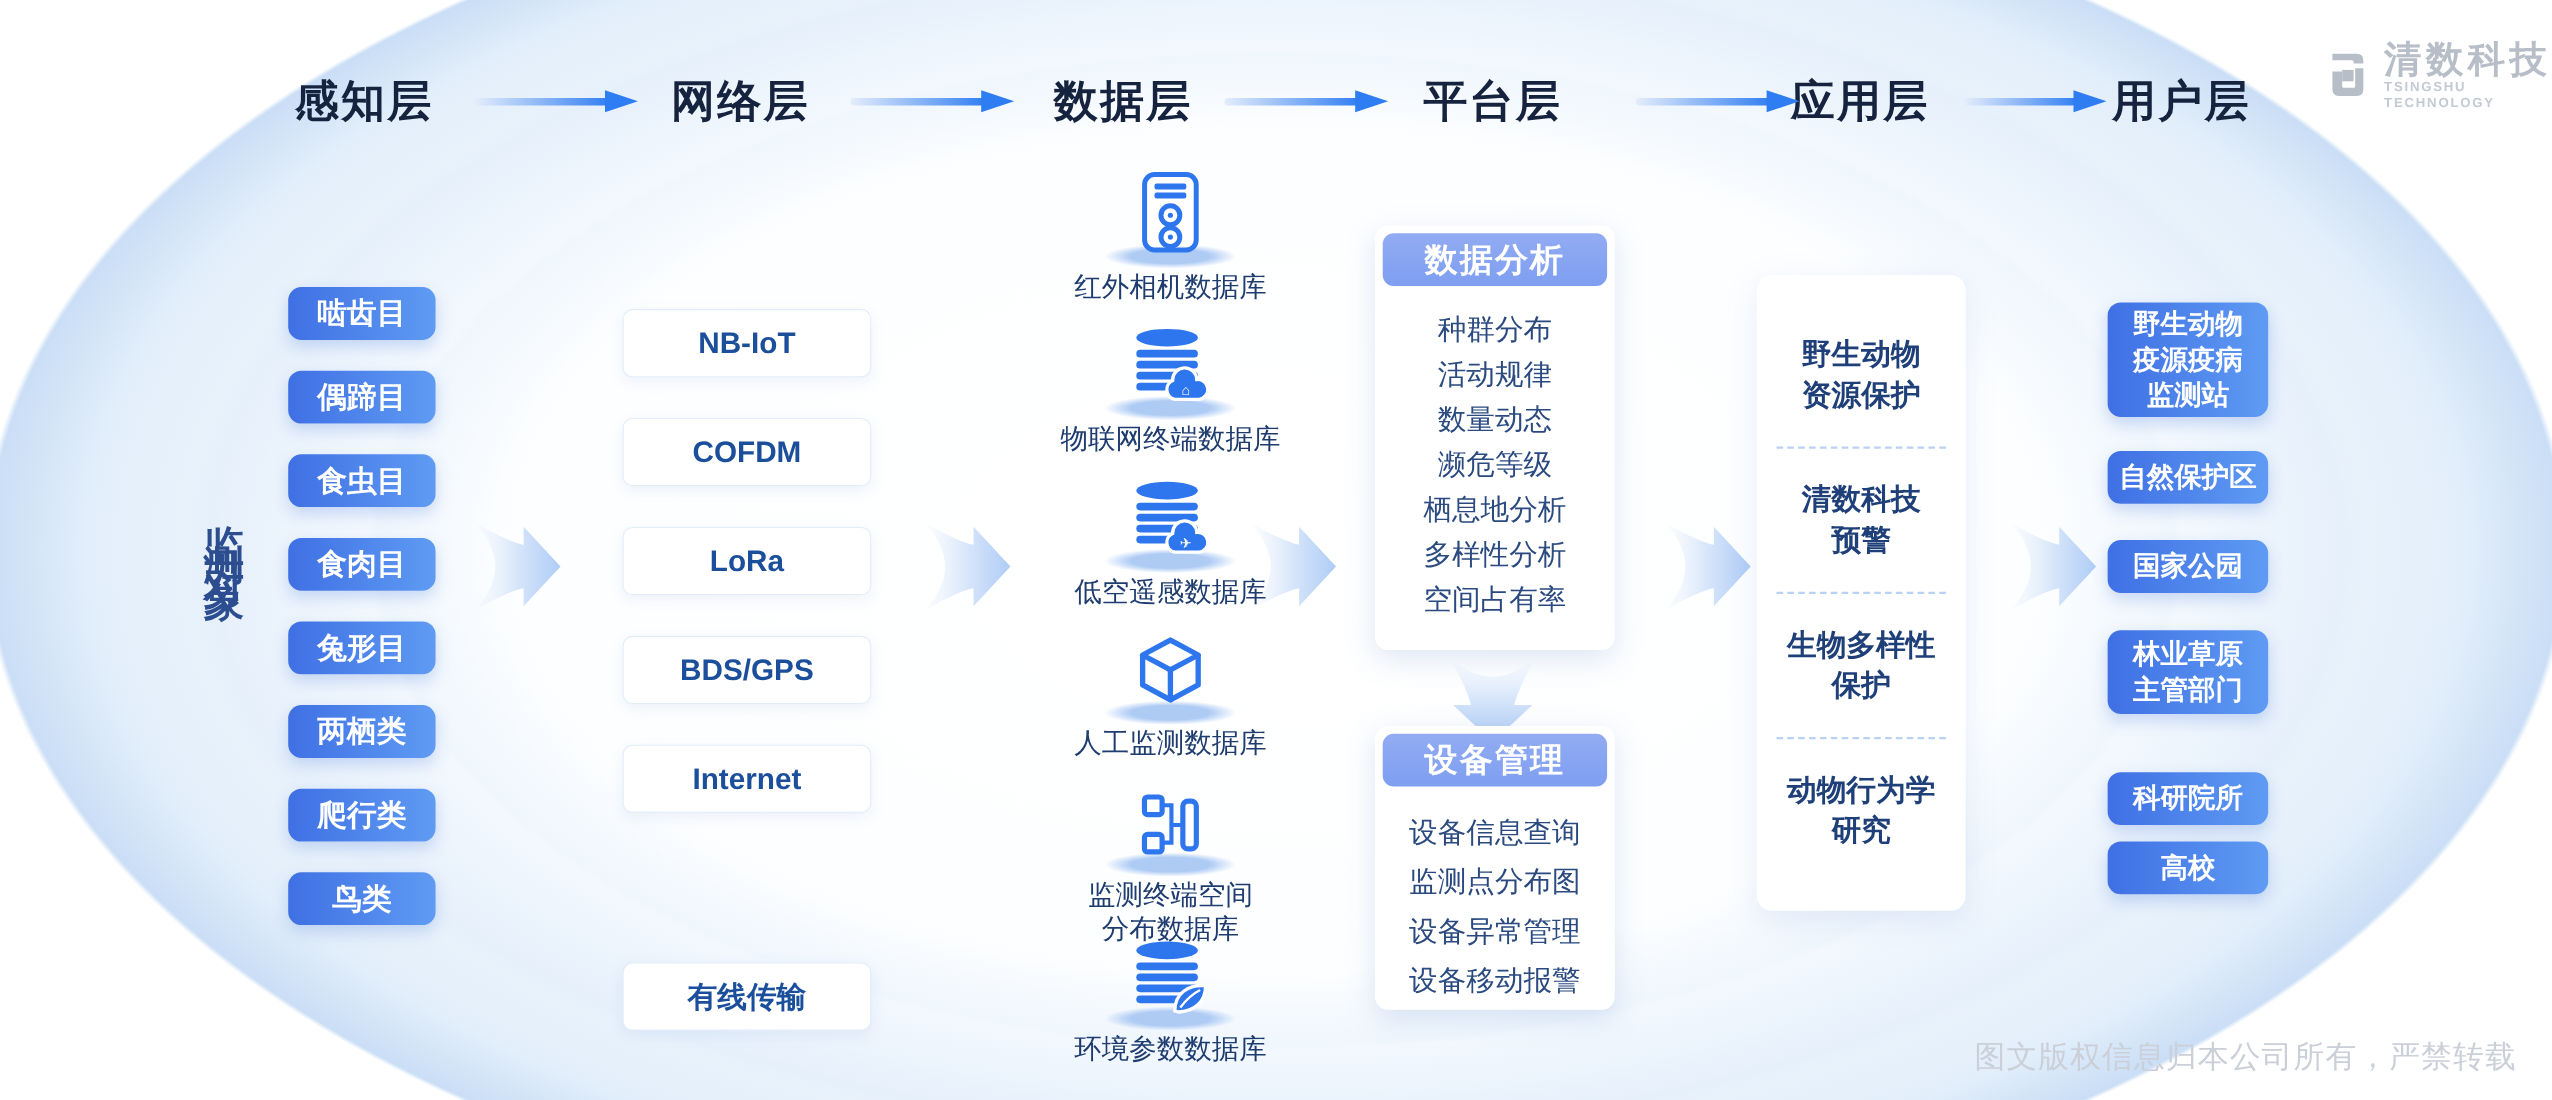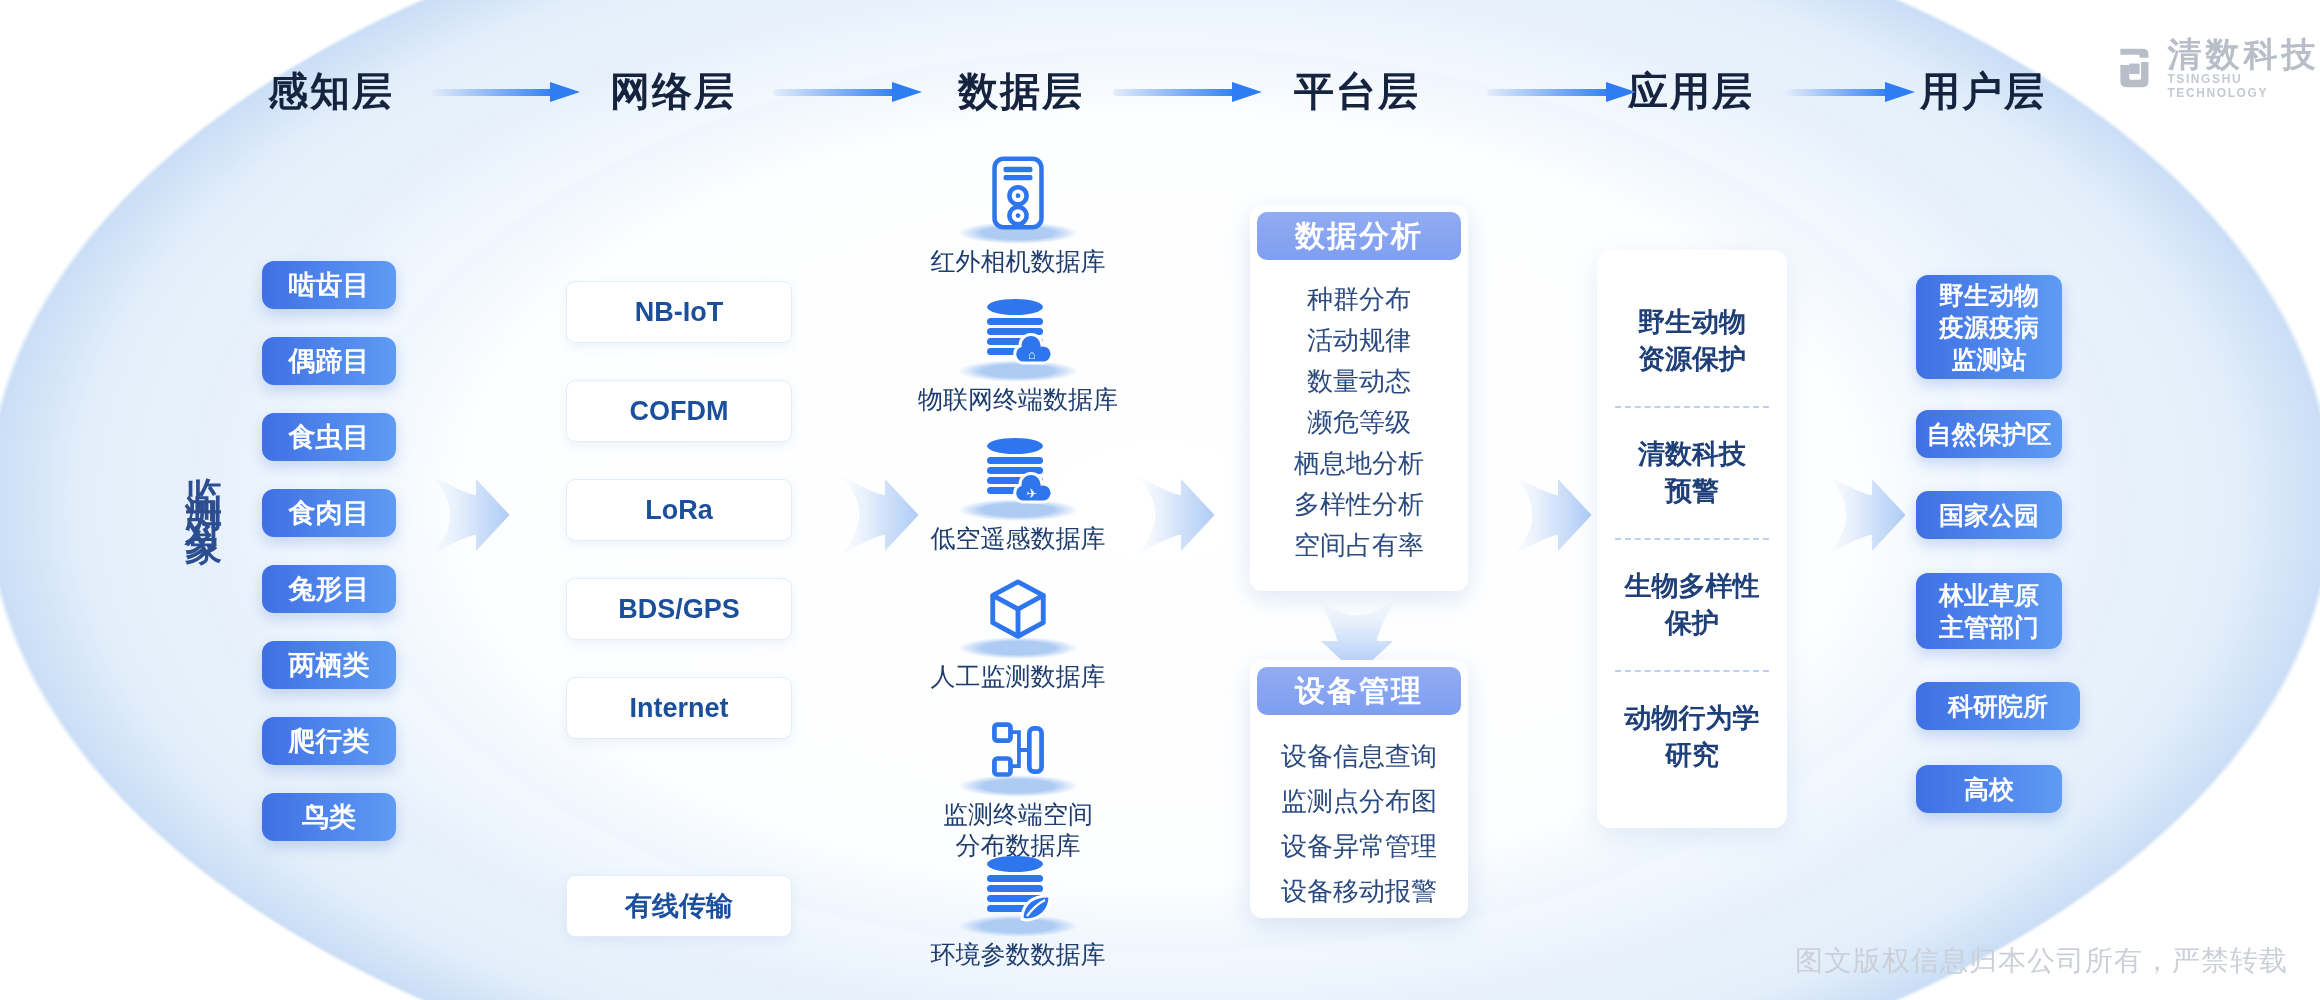--- a/index.html
+++ b/index.html
@@ -30,21 +30,21 @@
   .netbox{position:absolute;left:566px;width:224px;height:60px;background:#ffffff;
           border:1.5px solid #E3EDFA;border-radius:9px;display:flex;align-items:center;justify-content:center;
           font-size:27px;font-weight:bold;color:#1C4F9B;
           box-shadow:0 4px 12px rgba(120,155,210,0.12);}
 
   .swoosh{position:absolute;width:86px;height:90px;}
   .swoosh svg{width:100%;height:100%;}
   .dswoosh{position:absolute;left:1314px;top:592px;width:90px;height:86px;}
   .dswoosh svg{width:86px;height:90px;transform:rotate(90deg) translate(0px,-2px);transform-origin:43px 43px;}
 
-  .ditem{position:absolute;width:220px;left:908px;text-align:center;}
+  .ditem{position:absolute;width:220px;left:954px;text-align:center;}
   .dicon{height:70px;display:flex;align-items:flex-end;justify-content:center;position:relative;z-index:2;}
   .eshadow{width:120px;height:22px;margin:-8px auto 0;border-radius:50%;
            background:radial-gradient(closest-side,#AECBF4 60%,rgba(174,203,244,0));position:relative;z-index:1;}
   .dlabel{margin-top:2px;font-size:25px;line-height:31px;color:#1E3C6E;font-weight:500;}
   .dlabel span{display:block;}
 
   .card{position:absolute;background:#ffffff;border-radius:12px;
         box-shadow:0 8px 26px rgba(110,145,205,0.22);}
   .card-hd{margin:7px;height:48px;border-radius:10px;display:flex;align-items:center;justify-content:center;
            background:linear-gradient(180deg,#92ACF3 0%,#7E9EF0 100%);
@@ -345,21 +345,21 @@
   <div class="pill usr" style="left:1916px;top:410px;width:146px;height:48px">
     <span>自然保护区</span>
   </div>
   <div class="pill usr" style="left:1916px;top:491px;width:146px;height:48px">
     <span>国家公园</span>
   </div>
   <div class="pill usr" style="left:1916px;top:573px;width:146px;height:76px;flex-direction:column">
     <span>林业草原</span>
     <span>主管部门</span>
   </div>
-  <div class="pill usr" style="left:1916px;top:682px;width:164px;height:48px">
+  <div class="pill usr" style="left:1916px;top:702px;width:146px;height:48px">
     <span>科研院所</span>
   </div>
   <div class="pill usr" style="left:1916px;top:765px;width:146px;height:48px">
     <span>高校</span>
   </div>
 
   <div class="copyright">图文版权信息归本公司所有，严禁转载</div>
 
 </div>
 

